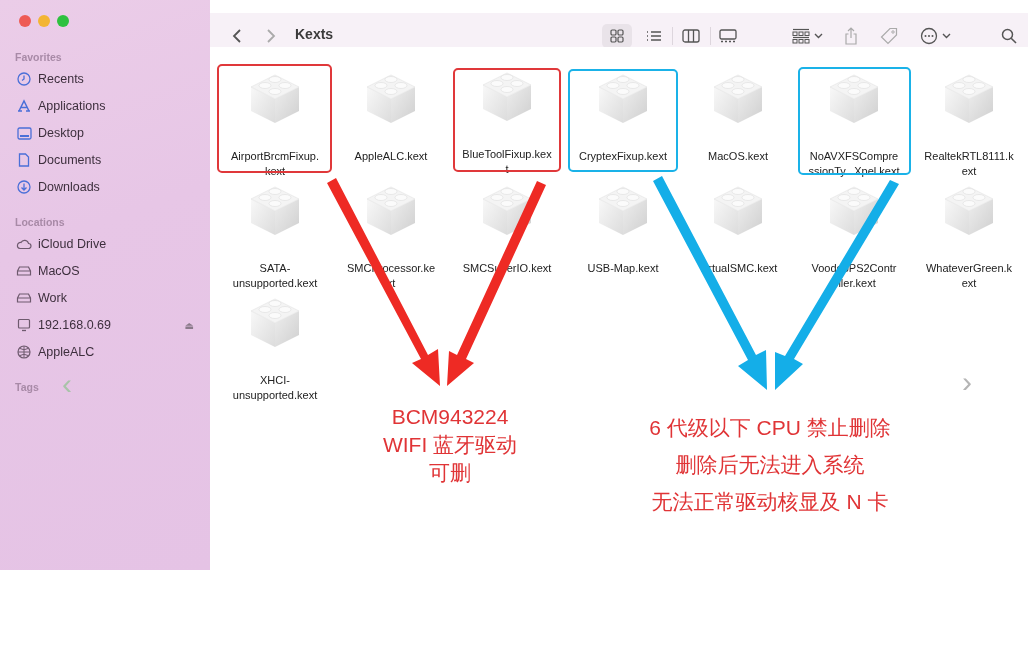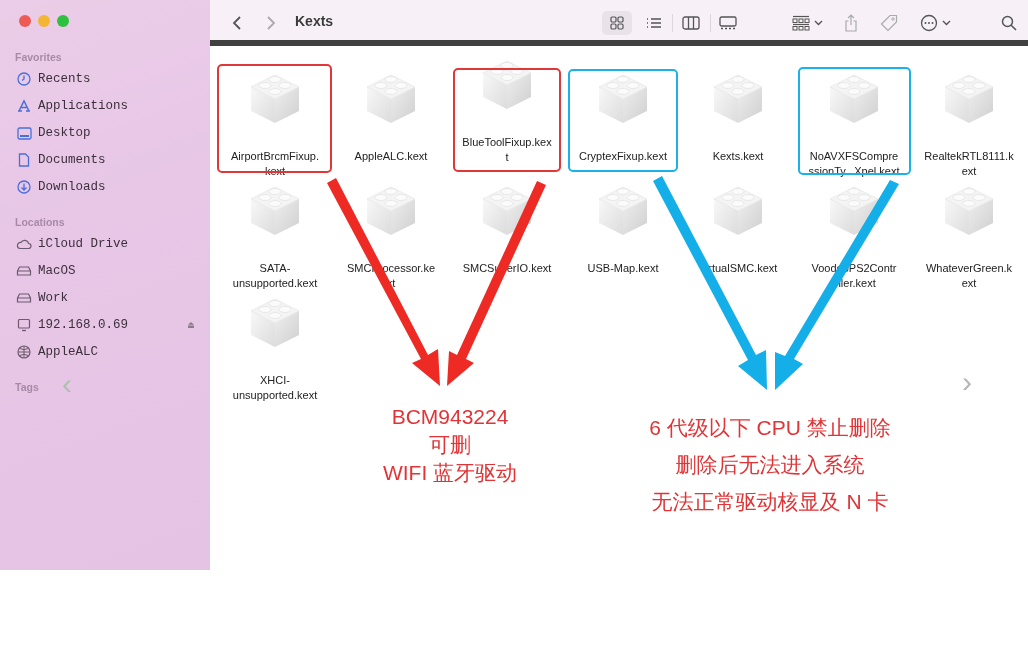--- a/index.html
+++ b/index.html
@@ -7,25 +7,25 @@
   body { font-family: "Liberation Sans", "DejaVu Sans", sans-serif; background: #ffffff; position: relative; }
 
   .sidebar { position: absolute; left: 0; top: 0; width: 210px; height: 570px;
     background: linear-gradient(160deg, #ebcde8 0%, #e7c6e6 40%, #e5c3e5 100%); }
   .traffic { position: absolute; top: 15px; left: 19px; display: flex; gap: 7px; }
   .traffic span { width: 12px; height: 12px; border-radius: 50%; display: block; }
   .t-red { background: #ee5b55; }
   .t-yel { background: #f3b533; }
   .t-grn { background: #2ec13f; }
   .sb-section { position: absolute; left: 15px; font-size: 10.5px; font-weight: bold; color: #a88aa7; }
-  .sb-item { position: absolute; left: 16px; right: 16px; height: 22px; display: flex; align-items: center; font-size: 12.5px; color: #3d2f3d; font-family: Liberation Mono, monospace; }
+  .sb-item { position: absolute; left: 16px; right: 16px; height: 22px; display: flex; align-items: center; font-size: 12.5px; color: #3d2f3d; }
   .sb-item .ic { width: 16px; height: 16px; margin-right: 6px; display: inline-flex; align-items: center; justify-content: center; }
   .sb-item .eject { margin-left: auto; color: #8a7a8a; font-size: 10px; }
 
-  .toolbar { position: absolute; left: 210px; top: 0; right: 0; height: 46px; background: #f7f1f7; border-bottom: 6px solid #404040; }
+  .toolbar { position: absolute; left: 210px; top: 13px; right: 0; height: 46px; background: #f7f1f7; border-bottom: 6px solid #404040; }
   .tb-btn { position: absolute; top: 11px; height: 24px; display: flex; align-items: center; justify-content: center; color: #6a6a6a; }
   .title { position: absolute; left: 85px; top: 13px; font-size: 14px; font-weight: bold; color: #3b3b3b; }
   .view-sel { background: #e9e3e9; border-radius: 5px; }
   .tb-sep { position: absolute; top: 14px; width: 1px; height: 18px; background: #ddd6dd; }
 
   .content { position: absolute; left: 210px; top: 47px; right: 0; bottom: 0; background: #fff; }
   .file { position: absolute; width: 110px; text-align: center; }
   .file .icon { width: 60px; height: 56px; margin: 0 auto; }
   .file .name { font-size: 11px; color: #222; line-height: 15px; margin-top: 20px; word-break: break-all; }
 
@@ -258,37 +258,37 @@
         <use href="#kext"></use>
       </svg>
     <div class="name"><span>AirportBrcmFixup.</span><br><span>kext</span></div>
   </div>
   <div class="file" style="left:126px; top:22px;">
     <svg class="icon">
         <use href="#kext"></use>
       </svg>
     <div class="name">AppleALC.kext</div>
   </div>
-  <div class="file" style="left:242px; top:8px;">
+  <div class="file" style="left:242px; top:20px;">
     <svg class="icon">
         <use href="#kext"></use>
       </svg>
     <div class="name"><span>BlueToolFixup.kex</span><br><span>t</span></div>
   </div>
   <div class="file" style="left:358px; top:22px;">
     <svg class="icon">
         <use href="#kext"></use>
       </svg>
     <div class="name">CryptexFixup.kext</div>
   </div>
   <div class="file" style="left:473px; top:22px;">
     <svg class="icon">
         <use href="#kext"></use>
       </svg>
-    <div class="name">Kexts.kext</div>
+    <div class="name">MacOS.kext</div>
   </div>
   <div class="file" style="left:589px; top:22px;">
     <svg class="icon">
         <use href="#kext"></use>
       </svg>
     <div class="name"><span>NoAVXFSCompre</span><br><span>ssionTy...Xpel.kext</span></div>
   </div>
   <div class="file" style="left:704px; top:22px;">
     <svg class="icon">
         <use href="#kext"></use>
@@ -360,20 +360,20 @@
     <polygon points="537,181 546,185 466,359 474,363 447,386 449,351 457,355"></polygon>
   </g>
   <g fill="#14aee8">
     <polygon points="653,181 662,176 756,355 766,350 767,390 738,366 748,360"></polygon>
     <polygon points="890,180 899,184 794,359 803,364 775,390 775,352 785,356"></polygon>
   </g>
 </svg>
 
 <div class="note" style="left:360px; top:403px; width:180px;">
   <div>BCM943224</div>
+  <div>WIFI 蓝牙驱动</div>
   <div>可删</div>
-  <div>WIFI 蓝牙驱动</div>
 </div>
 <div class="note" style="left:620px; top:409px; width:300px; line-height:37px;">
   <div>6 代级以下 CPU 禁止删除</div>
   <div>删除后无法进入系统</div>
   <div>无法正常驱动核显及 N 卡</div>
 </div>
 
 </body></html>

